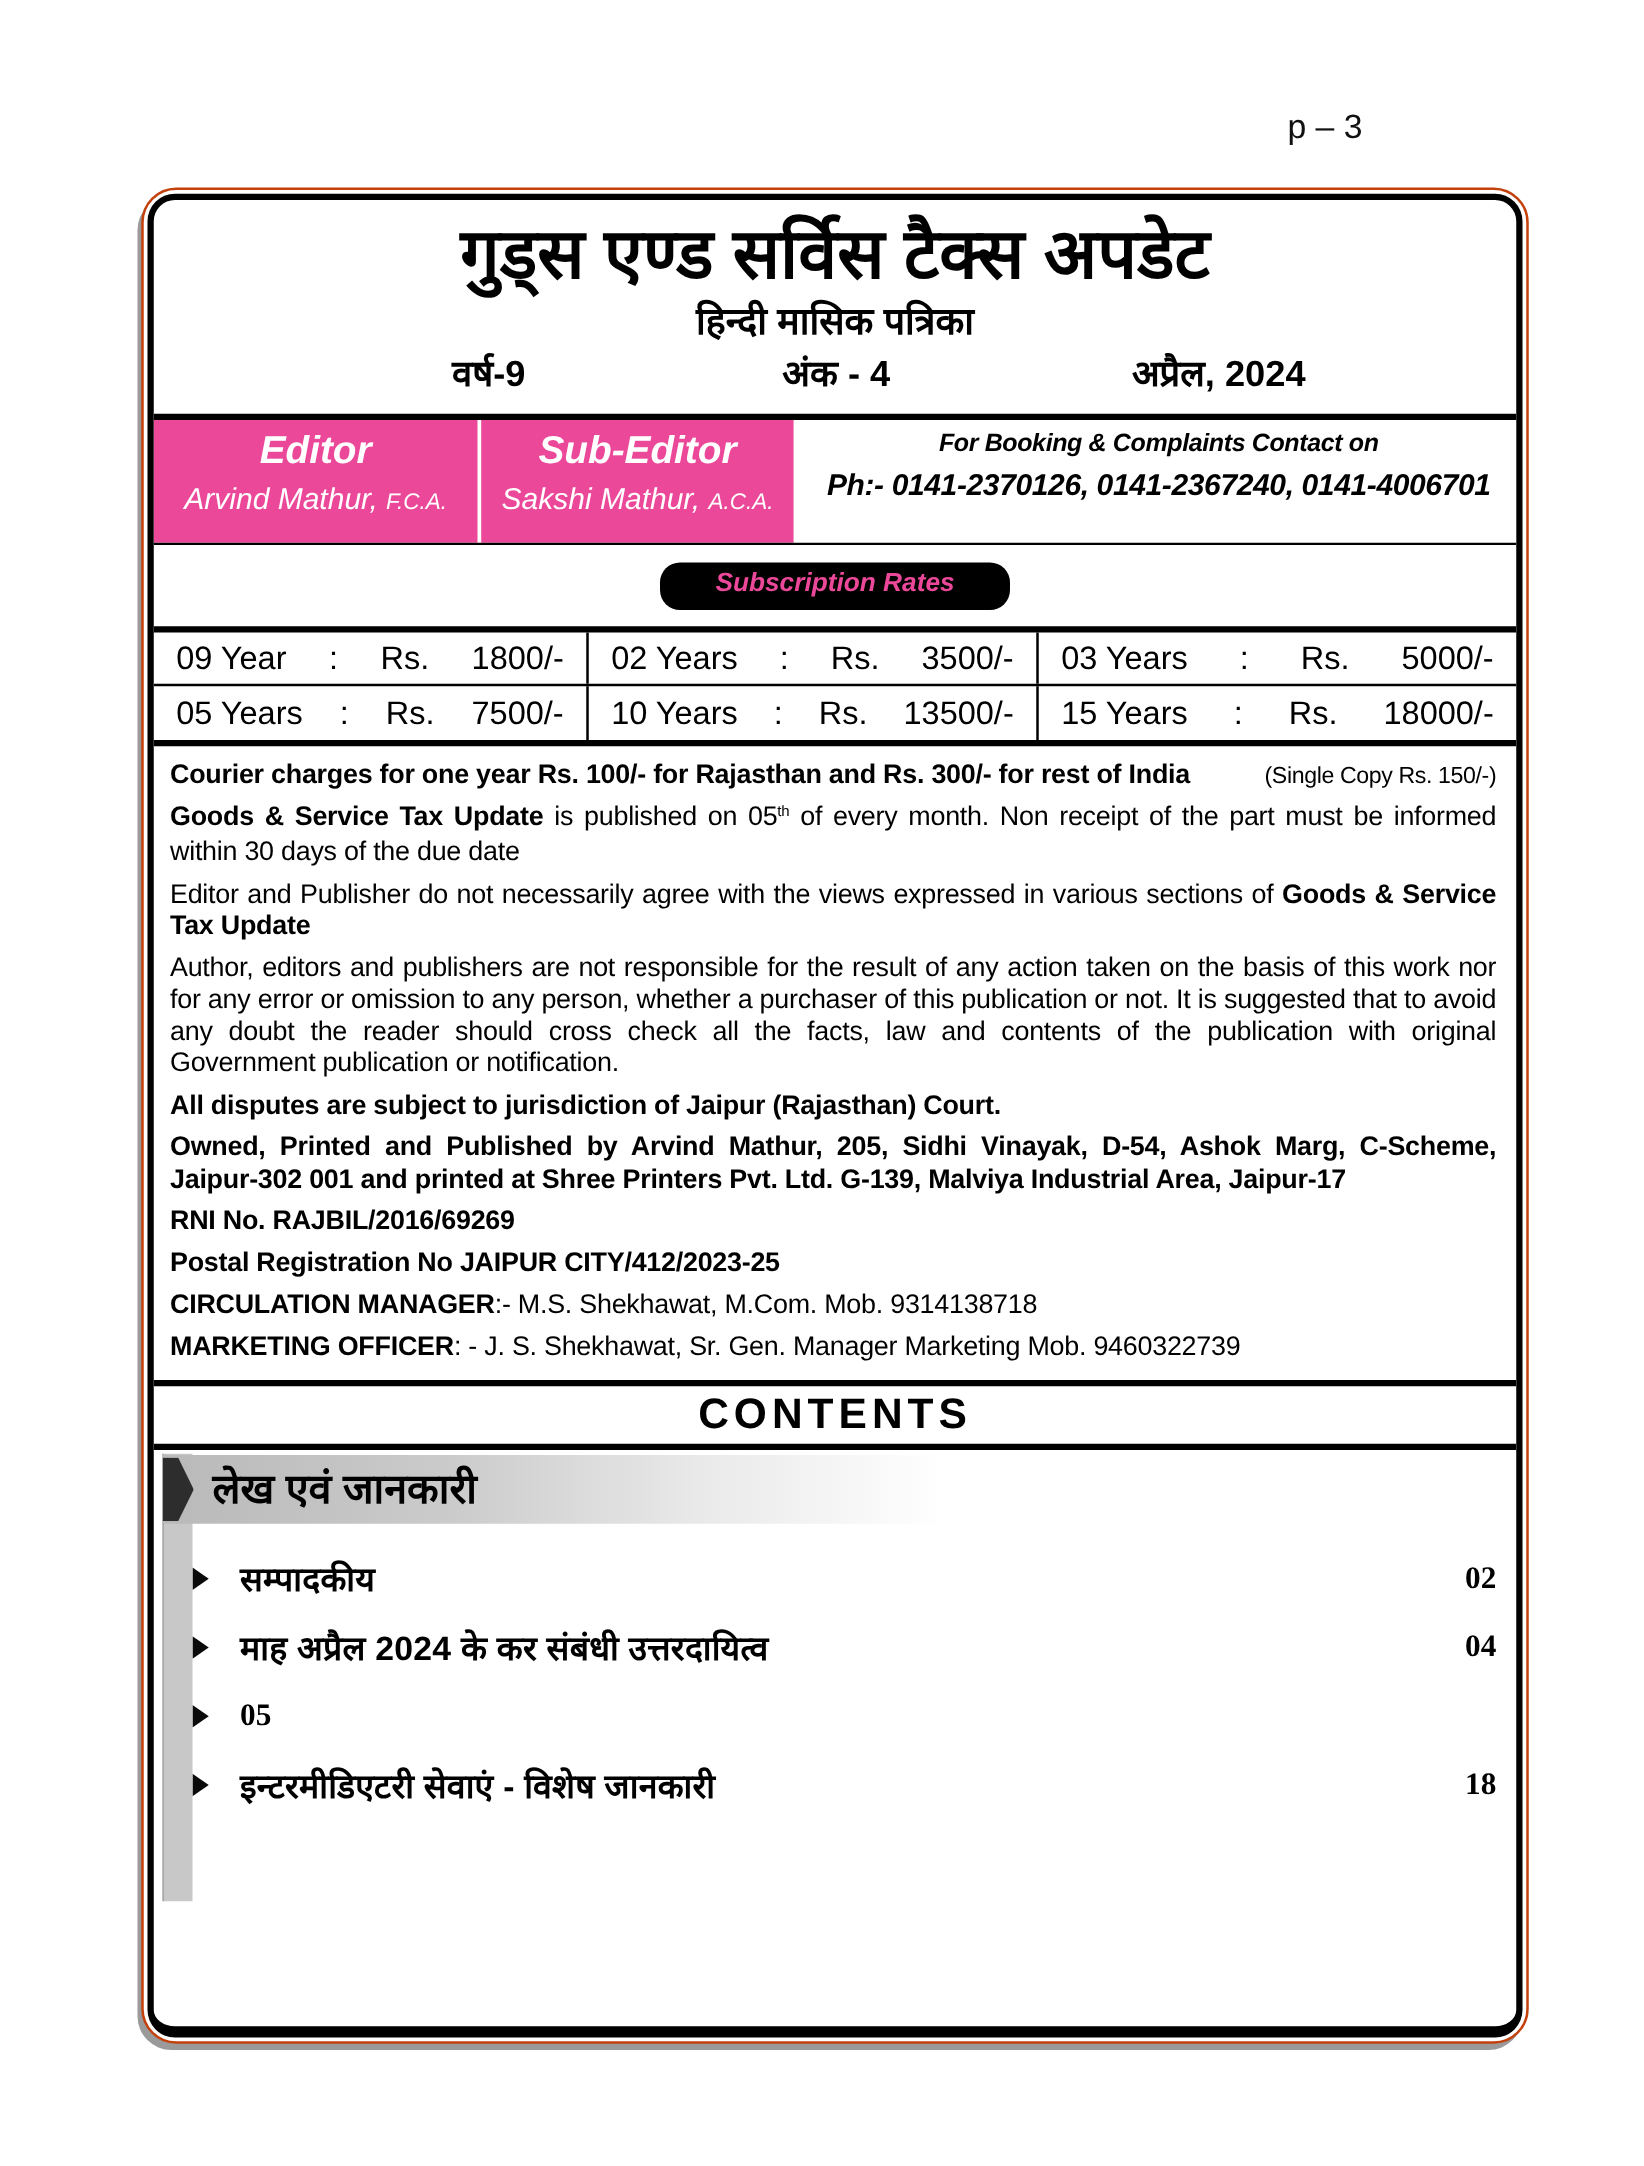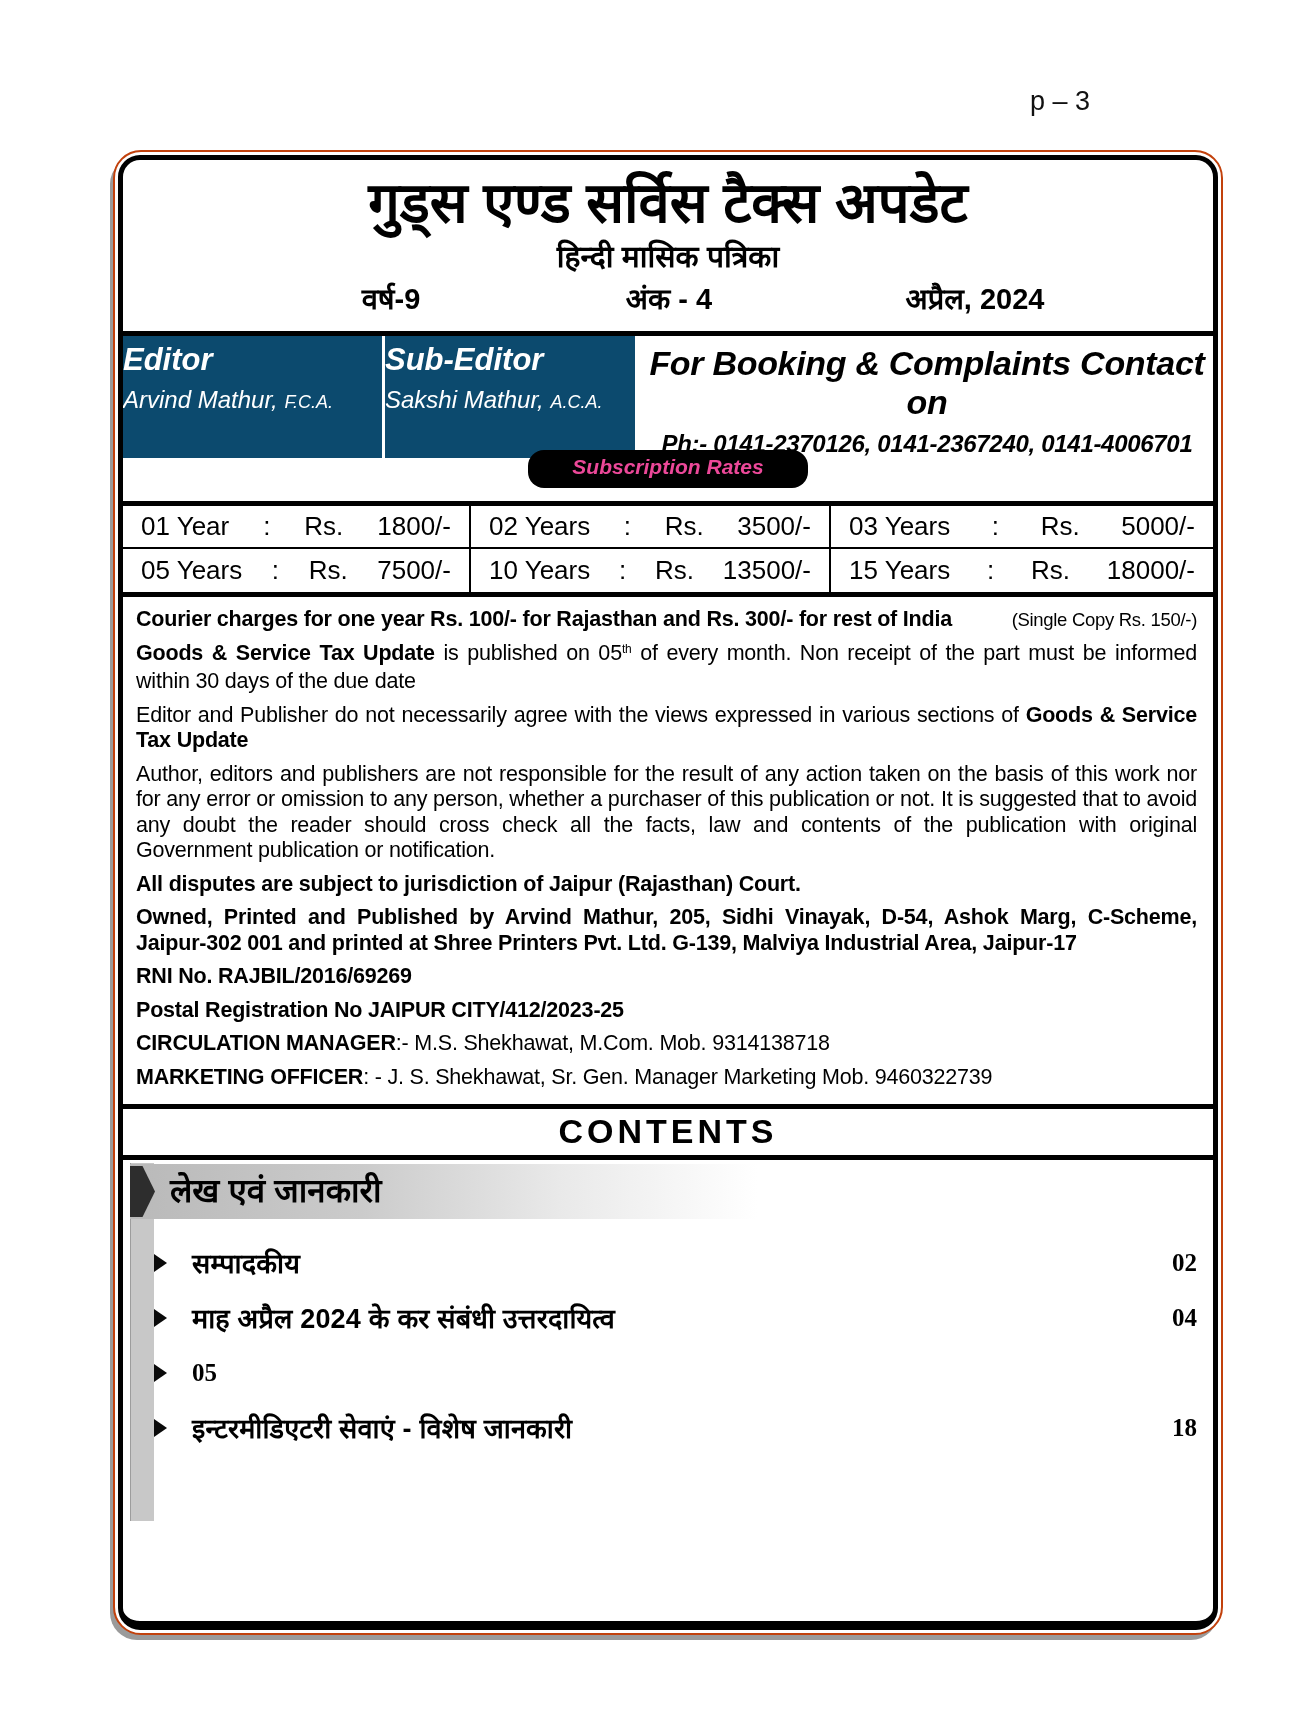--- a/index.html
+++ b/index.html
@@ -31,27 +31,27 @@
   .m-meta  { position:relative; height:46px; margin-top:2px; }
   .m-meta span { position:absolute; transform:translateX(-50%); font-size:29px; font-weight:700; white-space:nowrap; }
   .m-vol  { left:268px; }
   .m-iss  { left:546px; }
   .m-date { left:852px; }
   
   .editor-bar {
     border-top:5px solid #000; border-bottom:2px solid #000;
     height:105px; display:grid; grid-template-columns:262px 250px 1fr;
   }
-  .ed-cell { background:#0c4a6e; color:#fff; text-align:left; padding-top:6px; }
+  .ed-cell { background:#ec4899; color:#fff; text-align:center; padding-top:6px; }
   .ed-cell.first { border-right:3px solid #fff; }
   .ed-title { font-size:31px; font-weight:700; font-style:italic; }
   .ed-name  { font-size:24px; font-style:italic; margin-top:8px; white-space:nowrap; }
   .ed-deg   { font-size:18px; font-style:italic; }
   .booking { background:#fff; color:#000; text-align:center; padding:8px 4px 0 10px; }
-  .bk-line1 { font-size:34px; font-weight:700; font-style:italic; letter-spacing:-0.3px; }
+  .bk-line1 { font-size:20px; font-weight:700; font-style:italic; letter-spacing:-0.3px; }
   .bk-line2 { font-size:24px; font-weight:700; font-style:italic; margin-top:8px; letter-spacing:-0.3px; white-space:nowrap; }
   
   .sub-band { height:65px; display:flex; align-items:center; justify-content:center; }
   .sub-badge {
     background:#000; color:#ec4899; font-size:21px; font-weight:700; font-style:italic;
     padding:5px 44px 9px; border-radius:16px;
   }
   .rate-table { border-top:5px solid #000; border-bottom:5px solid #000; }
   .rate-row { display:grid; grid-template-columns:348px 360px 1fr; height:43px; }
   .rate-row.top { border-bottom:2px solid #000; }
@@ -132,21 +132,21 @@
       </div>
     </div>
 
     <div class="sub-band">
       <div class="sub-badge">Subscription Rates</div>
     </div>
 
     <div class="rate-table">
       <div class="rate-row top">
         <div class="rate-cell c1">
-          <span>01 Year</span>
+          <span>09 Year</span>
             <span>:</span>
             <span>Rs.</span>
             <span>1800/-</span>
         </div>
         <div class="rate-cell c2">
           <span>02 Years</span>
             <span>:</span>
             <span>Rs.</span>
             <span>3500/-</span>
         </div>

